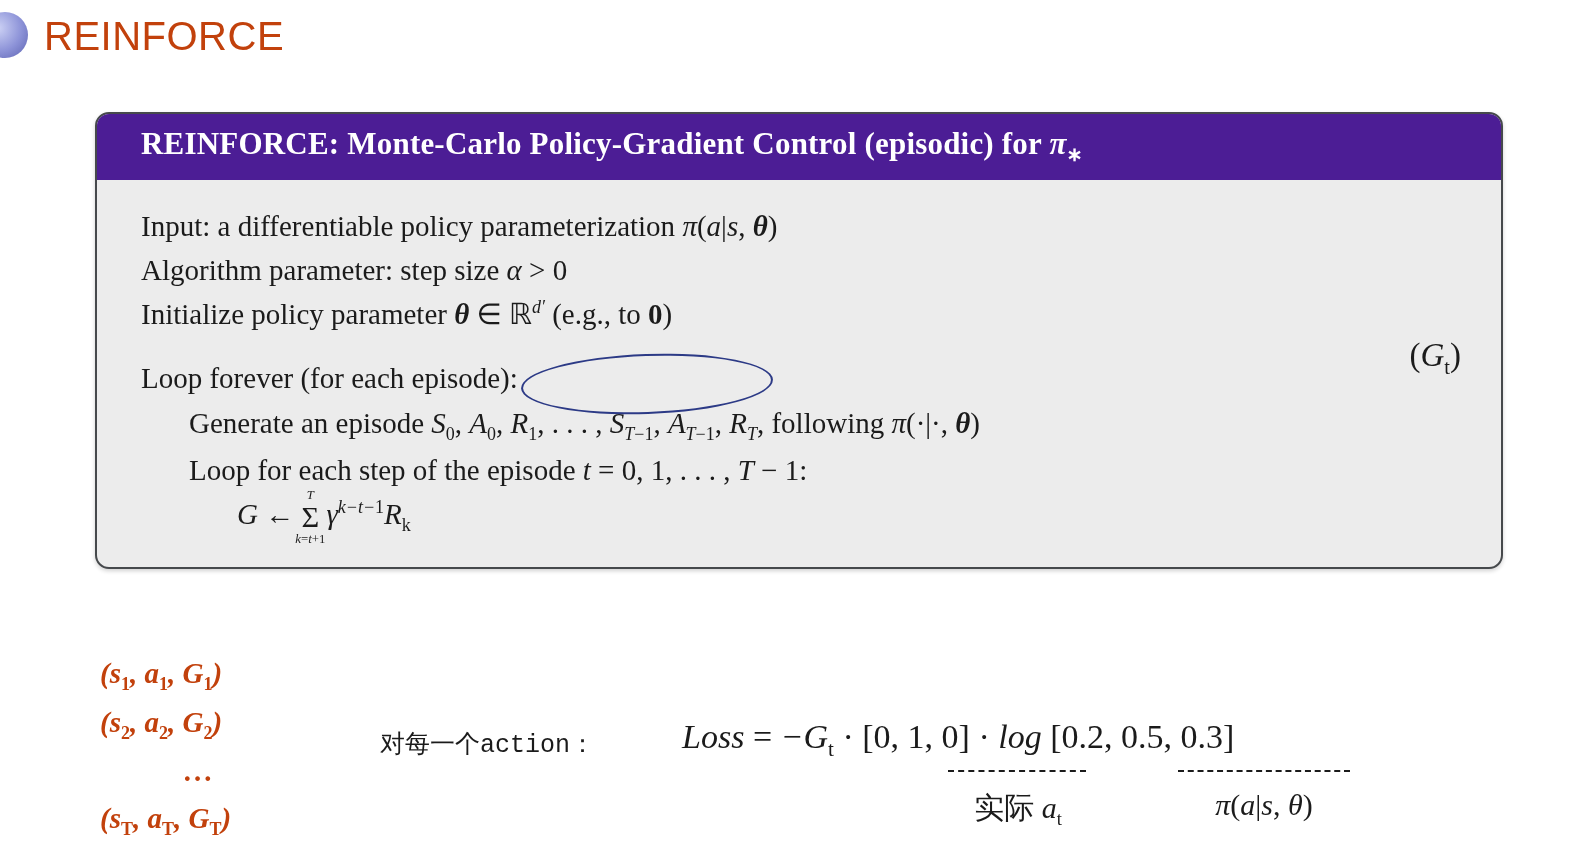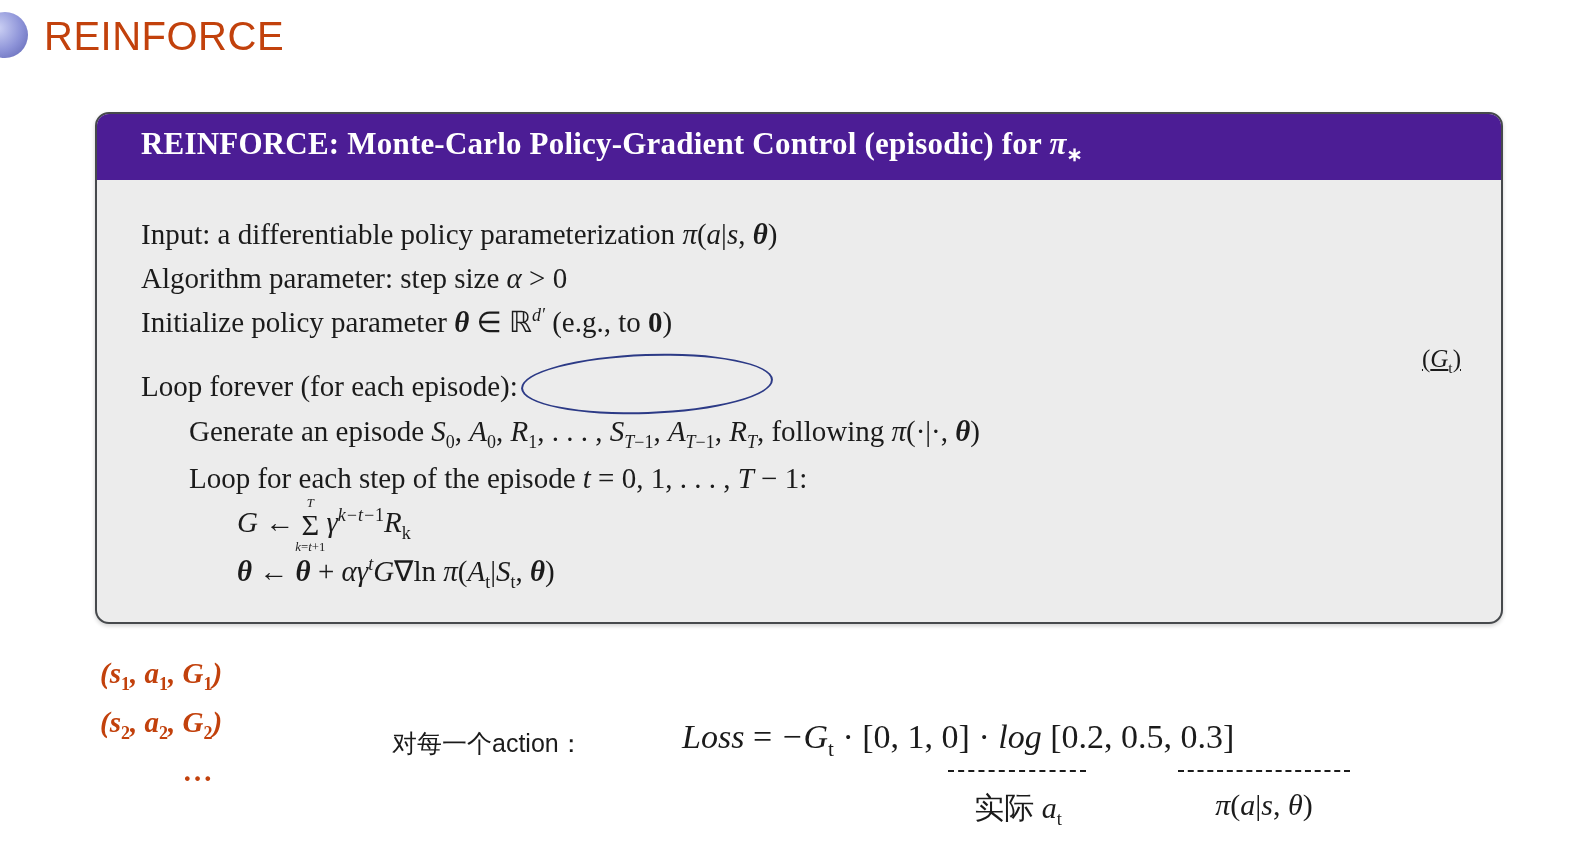--- a/index.html
+++ b/index.html
@@ -52,35 +52,34 @@
   .algo-header {
     background: #4c1d95;
     color: #ffffff;
     padding: 12px 44px 14px 44px;
     font-size: 31px;
     font-weight: bold;
     letter-spacing: 0.2px;
     white-space: nowrap;
   }
   .algo-body {
-    padding: 32px 44px 26px 44px;
+    padding: 24px 44px 26px 44px;
     font-size: 29px;
     line-height: 1.52;
     position: relative;
   }
   .algo-line { white-space: nowrap; }
   .indent1 { padding-left: 48px; }
   .indent2 { padding-left: 96px; }
   .gap { height: 20px; }
   .gt-label {
     position: absolute;
     right: 40px;
-    top: 160px;
-    font-size: 25px;
-    text-decoration: underline;
+    top: 150px;
+    font-size: 33px;
   }
   
   .ellipse {
     position: absolute;
     left: 424px;
     top: 174px;
     width: 248px;
     height: 56px;
     border: 2.5px solid #2c3a86;
     border-radius: 50%;
@@ -122,23 +121,23 @@
   .tuples .dots {
     text-align: center;
     width: 200px;
     letter-spacing: 3px;
   }
   .tuples .row { white-space: nowrap; }
 
   
   .cn-label {
     position: absolute;
-    left: 392px;
+    left: 380px;
     top: 727px;
-    font-family: Liberation Sans, sans-serif;
+    font-family: Liberation Mono, monospace;
     font-size: 25px;
     color: #1b1b1b;
     white-space: nowrap;
   }
   .loss-line {
     position: absolute;
     left: 682px;
     top: 718px;
     font-size: 34px;
     font-style: italic;
@@ -193,40 +192,40 @@
     </div>
 
     <div class="algo-line indent1">
       Loop for each step of the episode <i class="v">t</i> = 0, 1, . . . , <i class="v">T</i> − 1:
     </div>
 
     <div class="algo-line indent2">
       <i class="v">G</i> ← <span class="sum"><span class="lim top"><i class="v">T</i></span>Σ<span class="lim bot"><i class="v">k</i>=<i class="v">t</i>+1</span></span>&nbsp;<i class="v">γ</i><sup><i class="v">k−t−</i>1</sup><i class="v">R<sub>k</sub></i>
     </div>
 
-    <div class="algo-line indent2">
-      <span class="bold-it">θ</span> ← <span class="bold-it">θ</span> + <i class="v">αγ</i><sup><i class="v">t</i></sup><i class="v">G</i>∇ln <i class="v">π</i>(<i class="v">A<sub>t</sub></i>|<i class="v">S<sub>t</sub></i>, <span class="bold-it">θ</span>)
-    </div>
 
     <div class="gt-label">
       (<i class="v">G<sub>t</sub></i>)
     </div>
 
     <div class="ellipse"></div>
   </div>
 </div>
 
 <div class="tuples">
   <div class="row">
     (<i>s</i><sub>1</sub>, <i>a</i><sub>1</sub>, <i>G</i><sub>1</sub>)
   </div>
   <div class="row">
     (<i>s</i><sub>2</sub>, <i>a</i><sub>2</sub>, <i>G</i><sub>2</sub>)
   </div>
   <div class="dots">...</div>
+  <div class="row">
+    (<i>s<sub>T</sub></i>, <i>a<sub>T</sub></i>, <i>G<sub>T</sub></i>)
+  </div>
 </div>
 
 <div class="cn-label">对每一个action：</div>
 
 <div class="loss-line">
   <i>Loss</i> <span class="up">=</span> −<i>G<sub>t</sub></i> <span class="up">·</span> <span class="up">[0, 1, 0]</span> <span class="up">·</span> log <span class="up">[0.2, 0.5, 0.3]</span>
 </div>
 
 <div class="underdash" style="left:948px; top:770px; width:138px;"></div>
 <div class="under-label" style="left:918px; top:788px; width:200px;">

